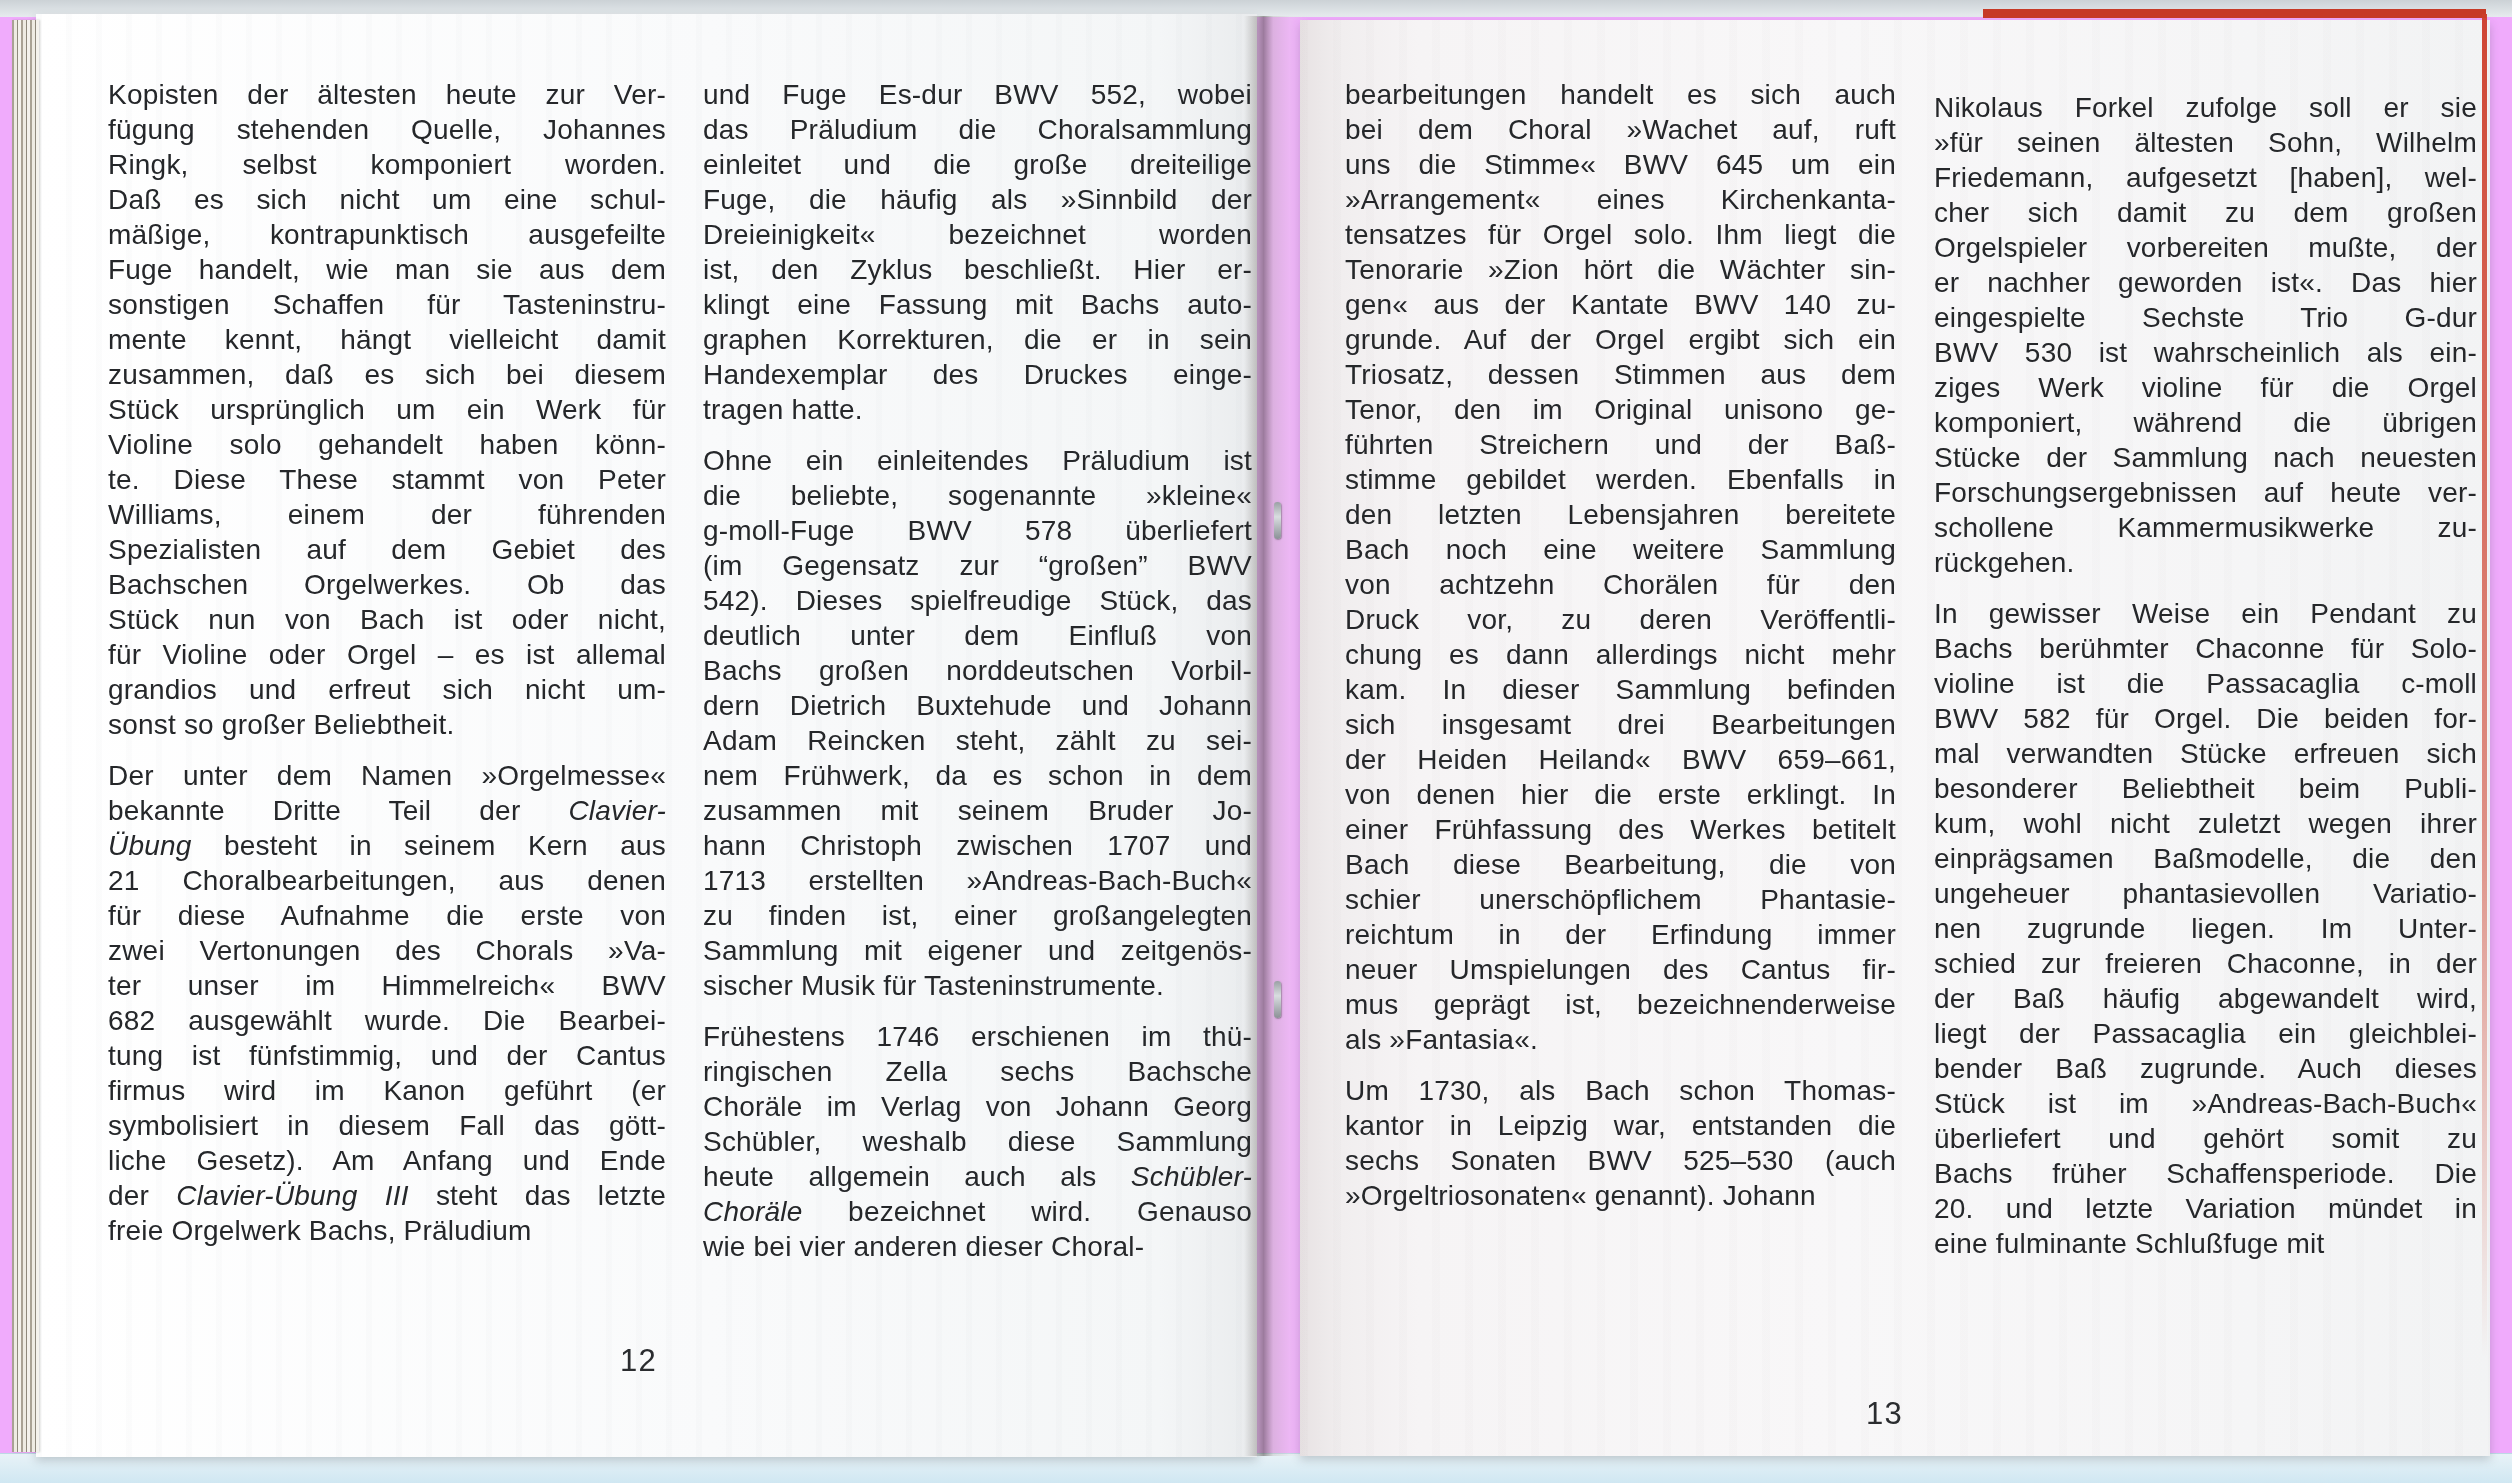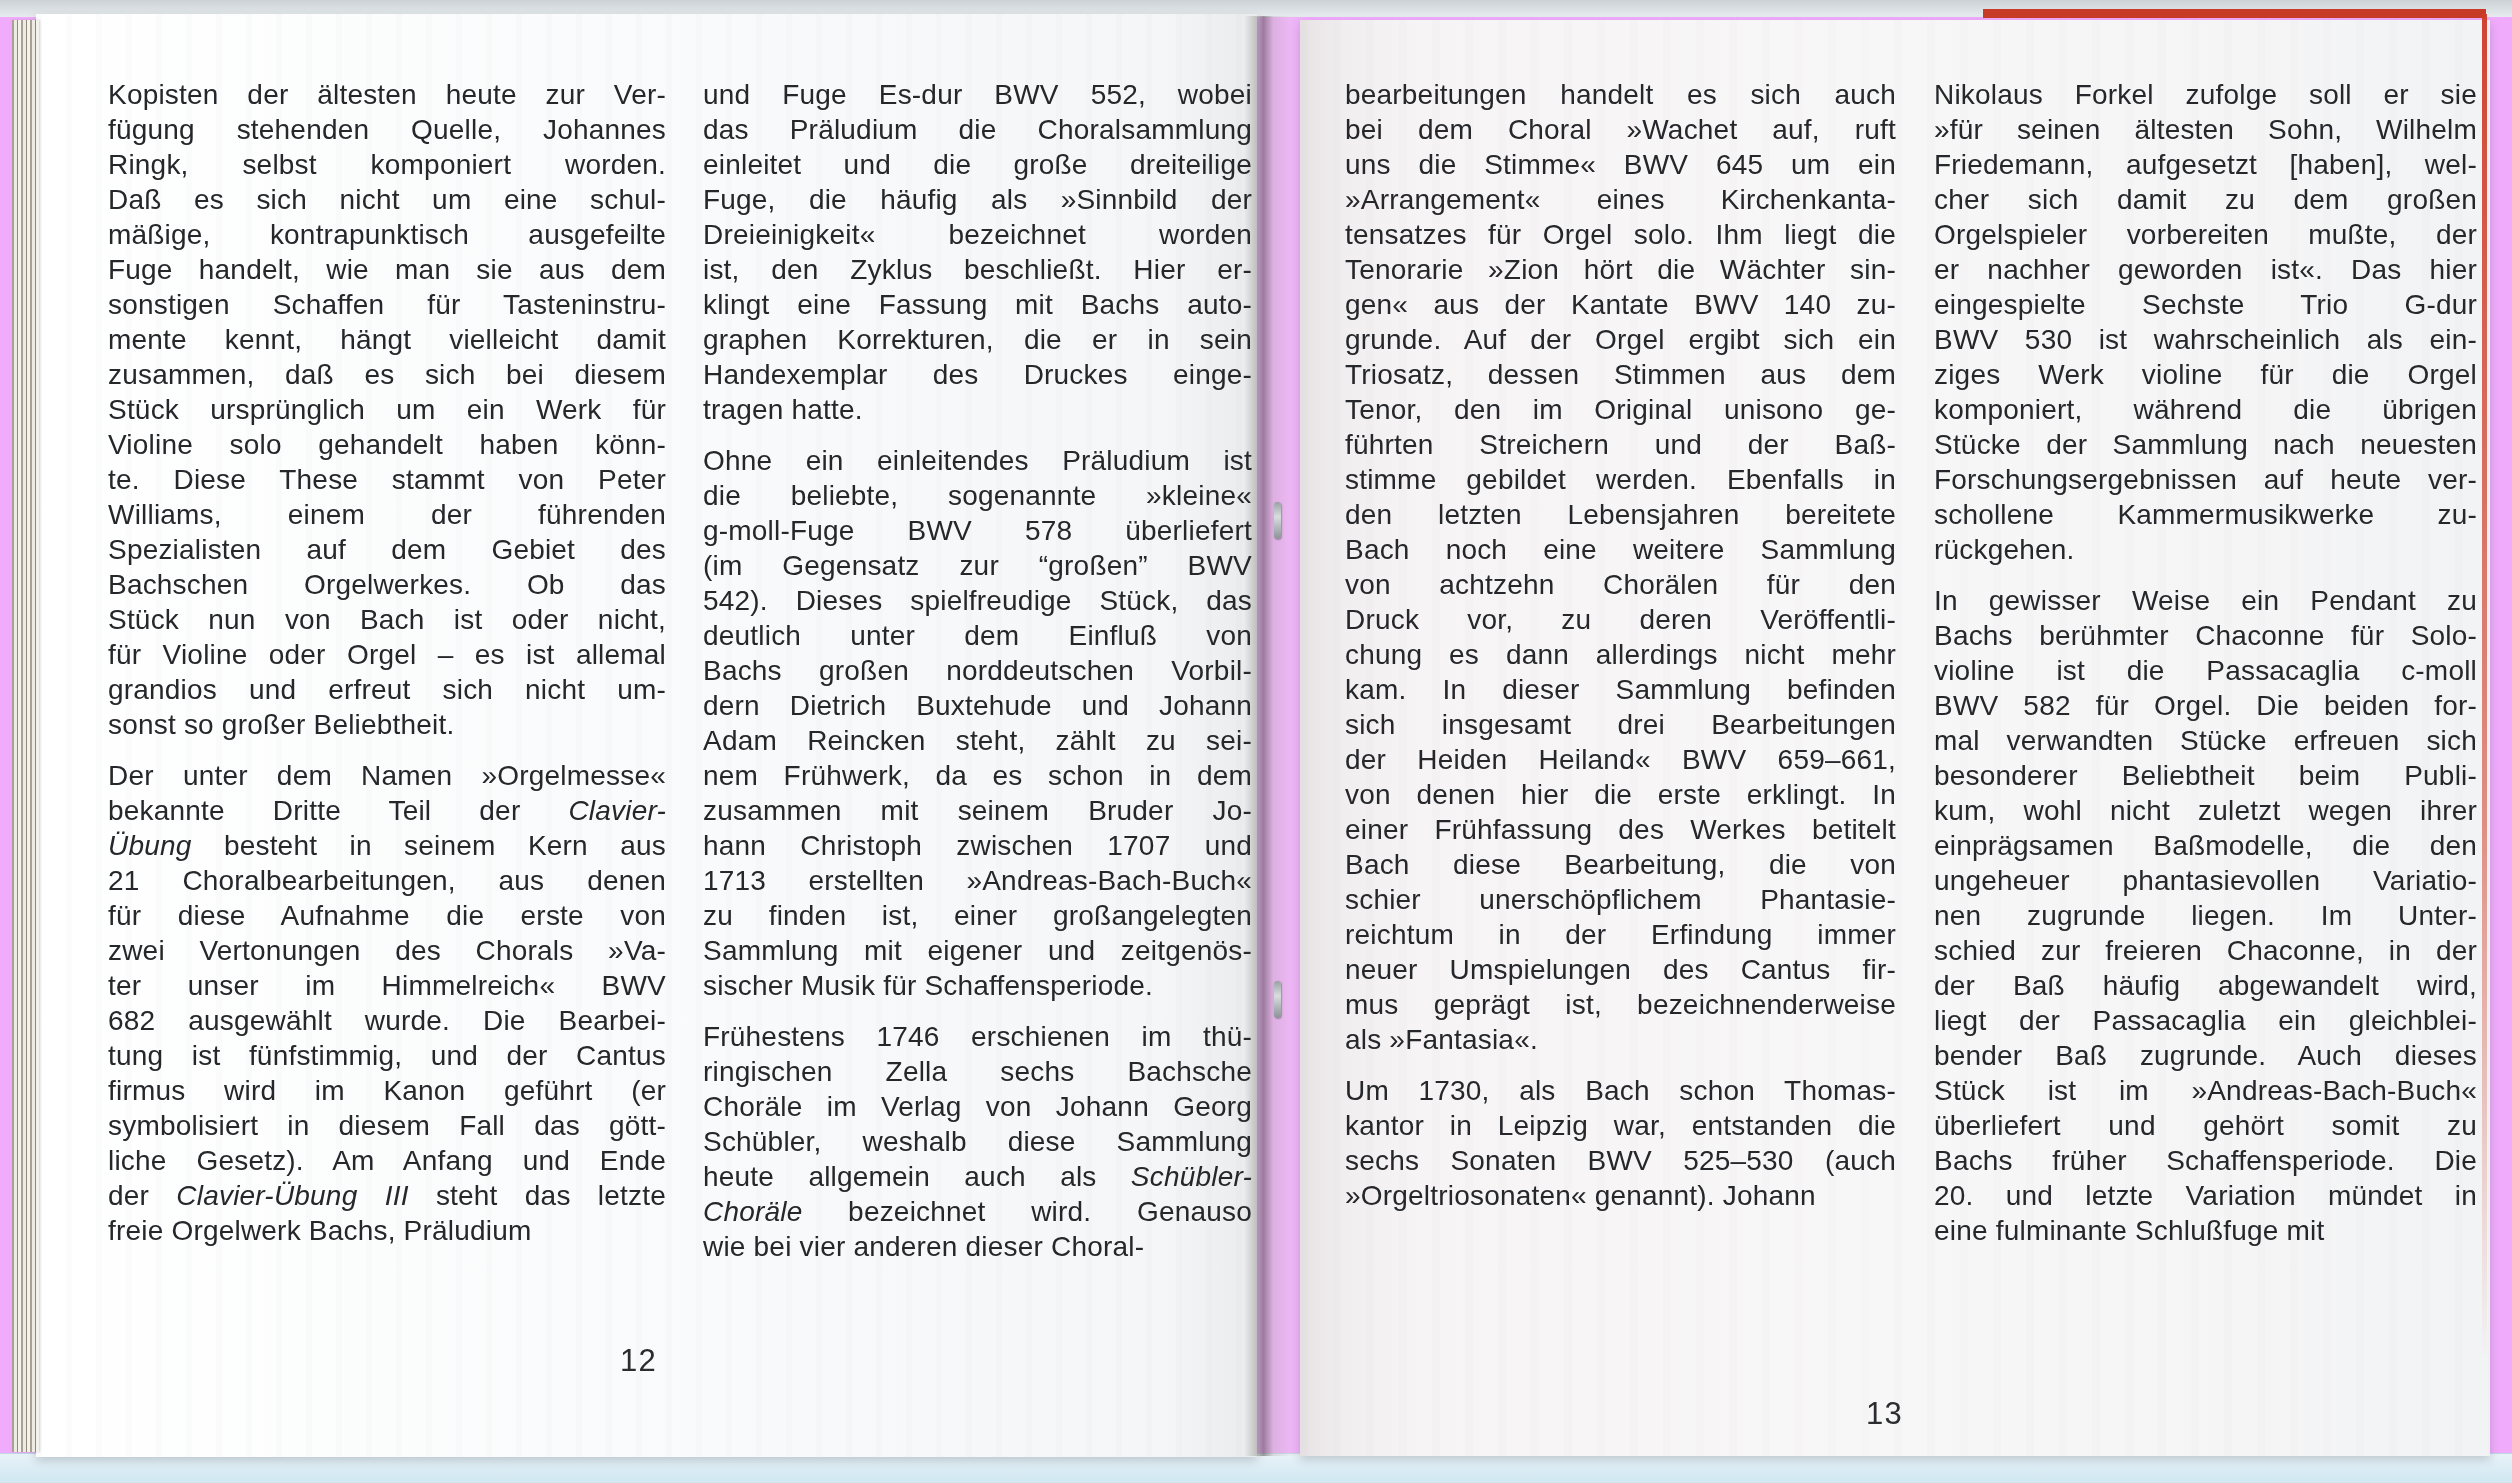--- a/index.html
+++ b/index.html
@@ -76,21 +76,21 @@
     z-index: 3;
   }
   .column {
     position: absolute;
     color: #25272a;
     z-index: 4;
   }
   .col1 { left: 108px;  top: 77px; width: 558px; }
   .col2 { left: 703px; top: 77px; width: 549px; }
   .col3 { left: 1345px; top: 77px; width: 551px; }
-  .col4 { left: 1934px; top: 77px; width: 543px; }
+  .col4 { left: 1934px; top: 90px; width: 543px; }
   .paragraph { margin: 0; }
   .paragraph + .paragraph { margin-top: 16px; }
   .line {
     height: 35px;
     line-height: 35px;
     font-size: 28px;
     letter-spacing: 0.2px;
     text-align: justify;
     text-align-last: justify;
     white-space: nowrap;
@@ -192,21 +192,21 @@
         <div class="line"><span>deutlich unter dem Einfluß von</span></div>
         <div class="line"><span>Bachs großen norddeutschen Vorbil-</span></div>
         <div class="line"><span>dern Dietrich Buxtehude und Johann</span></div>
         <div class="line"><span>Adam Reincken steht, zählt zu sei-</span></div>
         <div class="line"><span>nem Frühwerk, da es schon in dem</span></div>
         <div class="line"><span>zusammen mit seinem Bruder Jo-</span></div>
         <div class="line"><span>hann Christoph zwischen 1707 und</span></div>
         <div class="line"><span>1713 erstellten »Andreas-Bach-Buch«</span></div>
         <div class="line"><span>zu finden ist, einer großangelegten</span></div>
         <div class="line"><span>Sammlung mit eigener und zeitgenös-</span></div>
-        <div class="line para-last"><span>sischer Musik für Schaffensperiode.</span></div>
+        <div class="line para-last"><span>sischer Musik für Tasteninstrumente.</span></div>
       </div>
       <div class="paragraph">
         <div class="line"><span>Frühestens 1746 erschienen im thü-</span></div>
         <div class="line"><span>ringischen Zella sechs Bachsche</span></div>
         <div class="line"><span>Choräle im Verlag von Johann Georg</span></div>
         <div class="line"><span>Schübler, weshalb diese Sammlung</span></div>
         <div class="line"><span>heute allgemein auch als </span><i>Schübler-</i></div>
         <div class="line"><i>Choräle</i><span> bezeichnet wird. Genauso</span></div>
         <div class="line para-last"><span>wie bei vier anderen dieser Choral-</span></div>
       </div>

